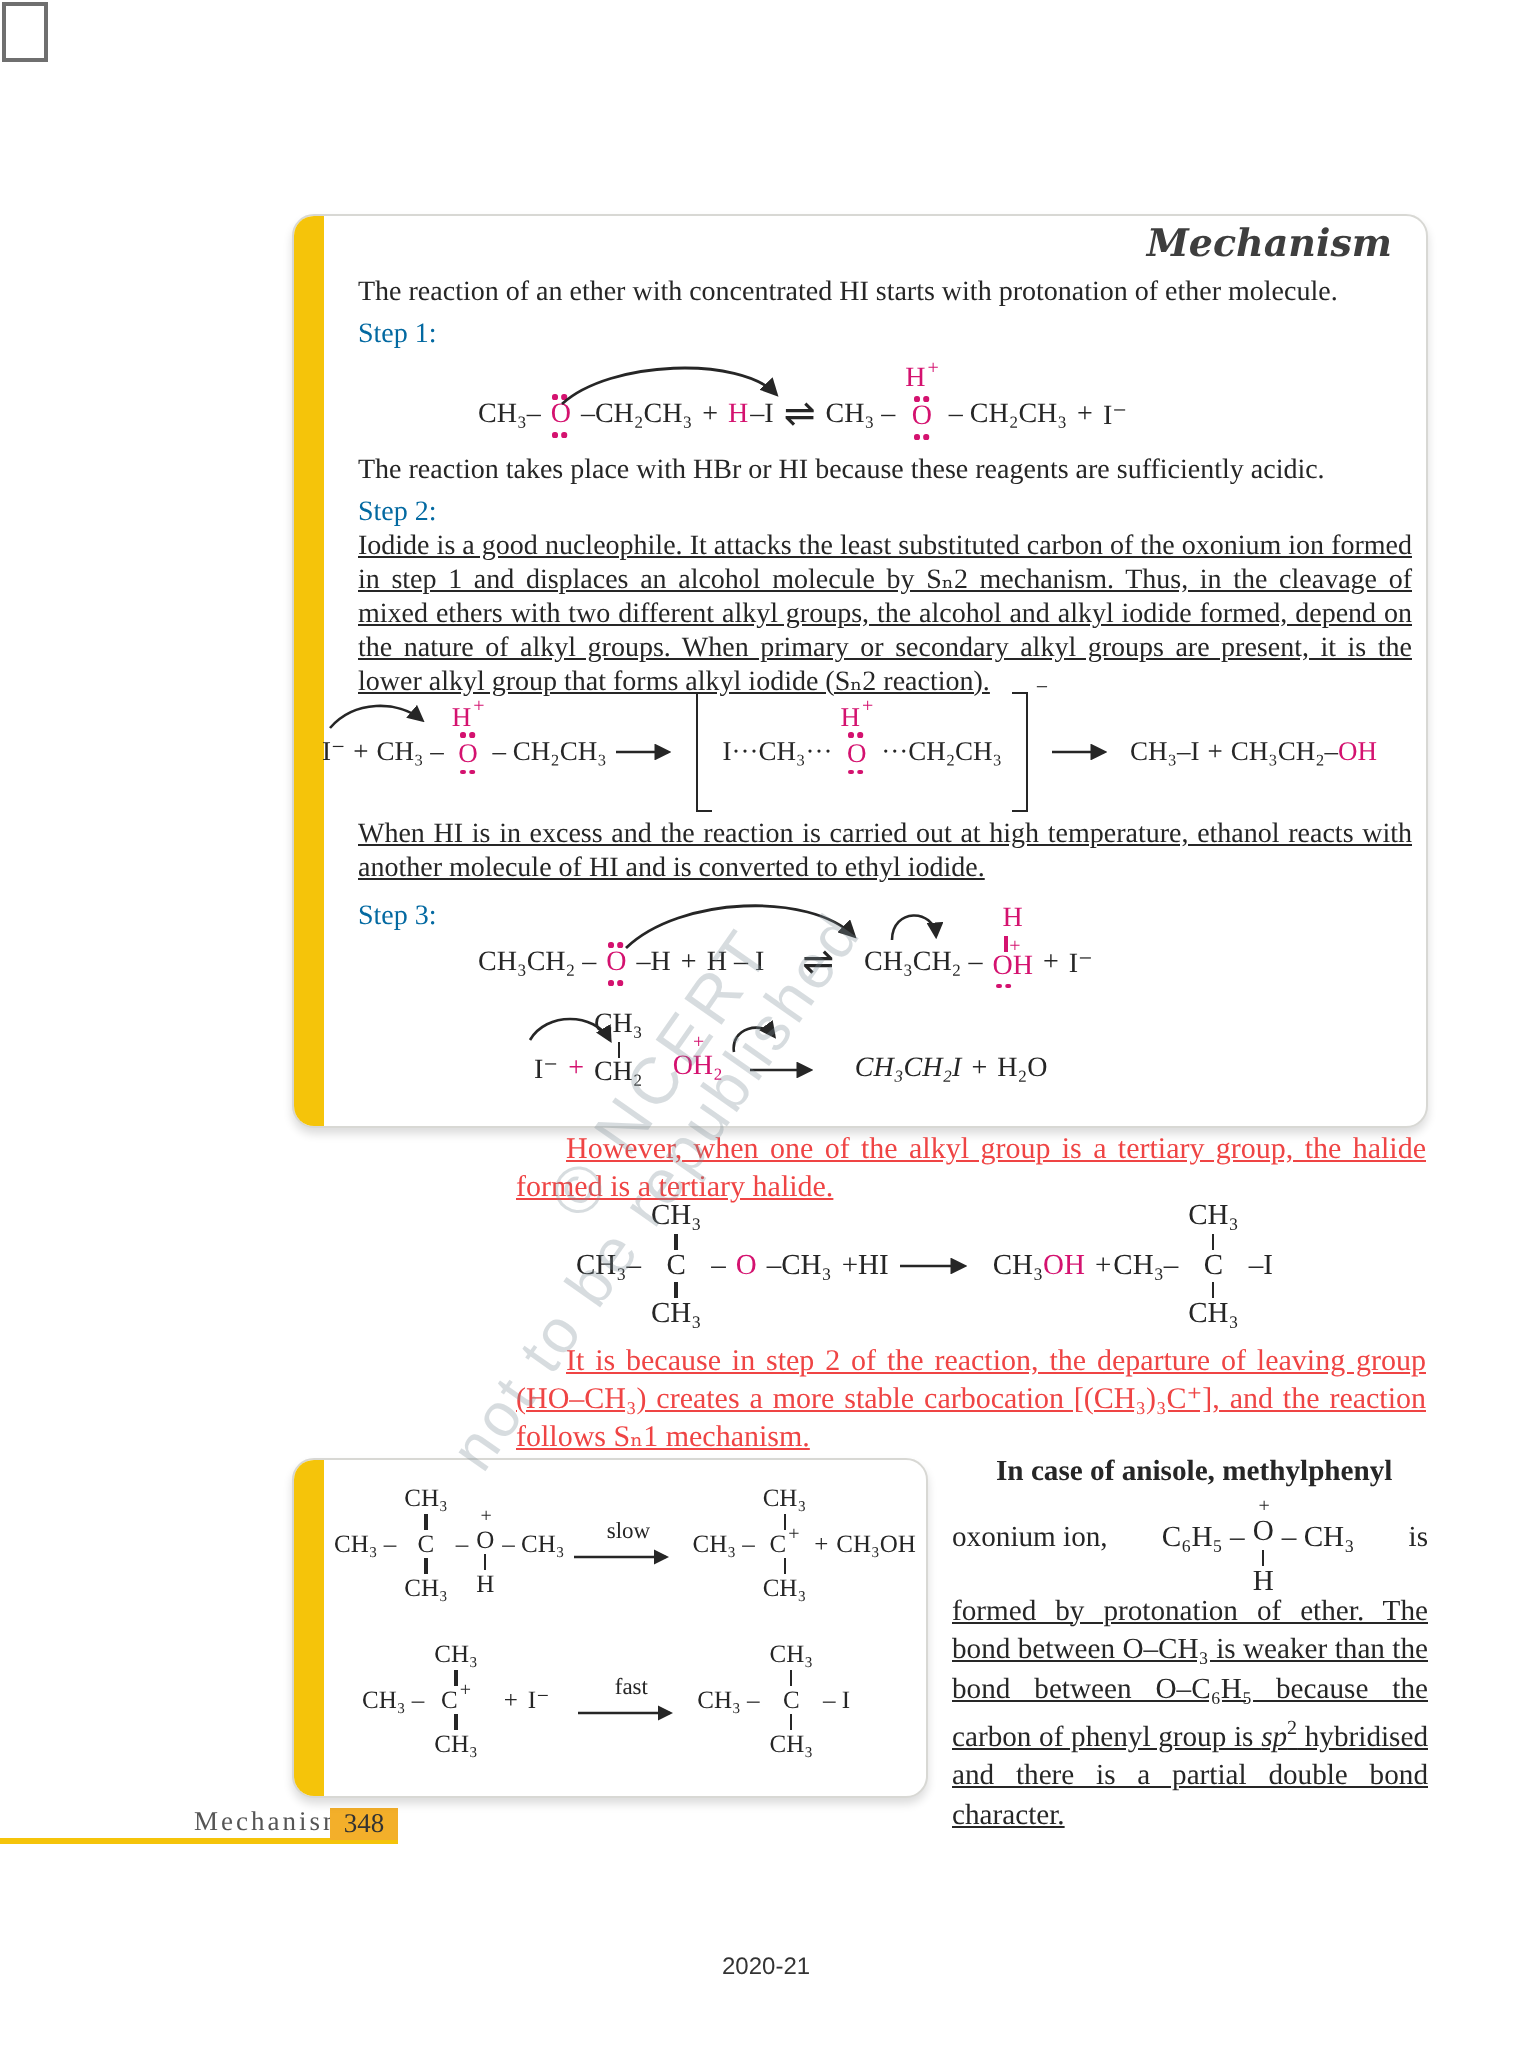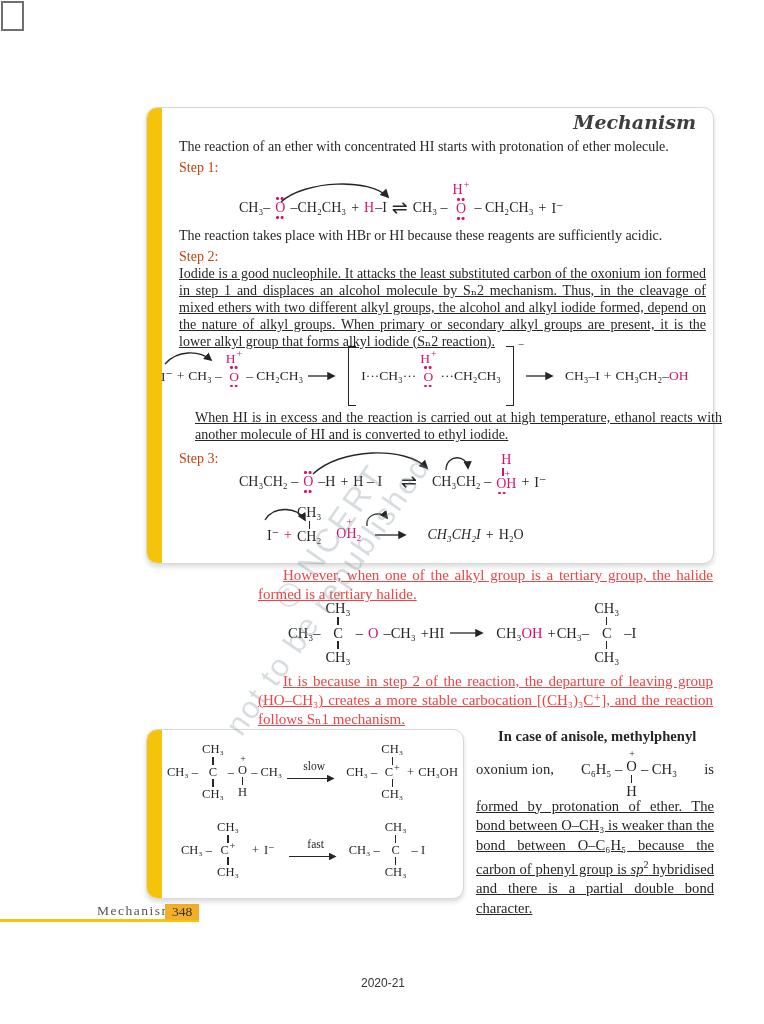--- a/index.html
+++ b/index.html
@@ -23,21 +23,21 @@
   .mbox{left:146px;top:107px;width:566px;height:455px;font-size:14px;}
   .cbox{left:146px;top:729px;width:316px;height:168px;font-size:12.5px;}
 
   .abs{position:absolute;}
   .nowrap{white-space:nowrap;}
   .just{text-align:justify;text-decoration:underline;}
   p{margin:0;}
 
   .mtitle{right:17px;top:3px;font-family:"DejaVu Serif",serif;font-style:italic;font-weight:600;
           font-size:19px;color:#3e3e3e;}
-  .slabel{font-size:14px;color:#c2410c;text-align:right;}
+  .slabel{font-size:14px;color:#0369a1;text-align:right;}
 
   
   .eq{position:absolute;display:flex;align-items:center;gap:5px;white-space:nowrap;}
   .k{color:#262626;}
   .m{color:#D4126F;}
   .st{display:inline-flex;flex-direction:column;align-items:center;line-height:1;}
   .st>span{line-height:1;}
   .vb{width:1.2px;height:8px;background:#262626;margin:1px 0;}
   .m .vb{background:#D4126F;}
   .lp{position:relative;width:10px;height:3px;margin:1px 0;}
@@ -179,21 +179,21 @@
       </span>
       <svg width="36" height="10" style="margin-left:6px;">
           <line x1="1" y1="5" x2="27" y2="5" stroke="#262626" stroke-width="1.3" marker-end="url(#ah)"></line>
         </svg>
       <span class="k">CH₃–I</span>
       <span class="k">+</span>
       <span class="k" style="margin-right:-4px;">CH₃CH₂–</span>
       <span class="m">OH</span>
     </div>
 
-    <p class="abs just" style="left:48px;top:301px;width:527px;line-height:17px;">When HI is in excess and the reaction is carried out at high temperature, ethanol reacts with another molecule of HI and is converted to ethyl iodide.</p>
+    <p class="abs just" style="left:32px;top:301px;width:527px;line-height:17px;">When HI is in excess and the reaction is carried out at high temperature, ethanol reacts with another molecule of HI and is converted to ethyl iodide.</p>
     <p class="abs slabel" style="left:32px;top:343px;">Step 3:</p>
 
     <div class="eq" style="left:92px;top:346px;height:56px;">
       <svg class="curve" style="left:66px;top:-8px;" width="132" height="30">
         <path d="M8 28 C35 2, 100 0, 122 22" fill="none" stroke="#262626" stroke-width="1.4" marker-end="url(#ah)"></path>
       </svg>
       <svg class="curve" style="left:202px;top:-4px;" width="34" height="22">
         <path d="M5 20 C5 4, 26 4, 27 18" fill="none" stroke="#262626" stroke-width="1.3" marker-end="url(#ah)"></path>
       </svg>
       <span class="k">CH₃CH₂ –</span>

